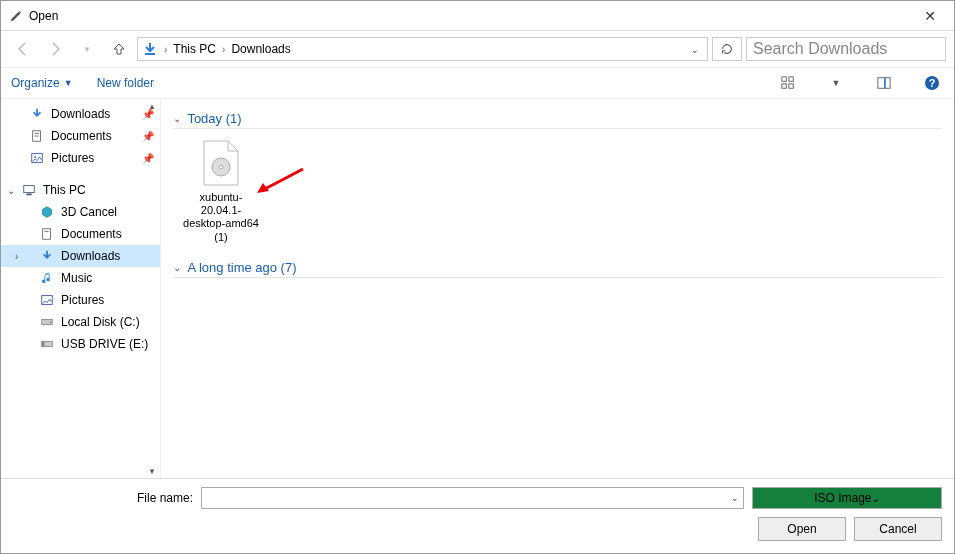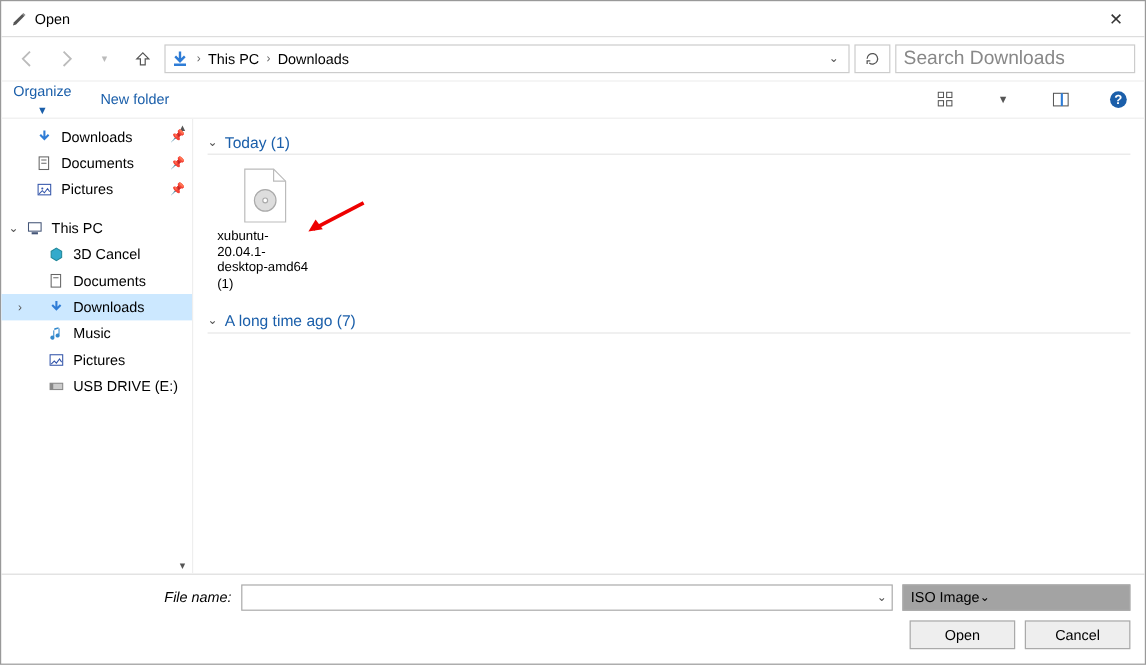--- a/index.html
+++ b/index.html
@@ -11,46 +11,46 @@
 .nav-btn { width: 28px; height: 24px; display: flex; align-items: center; justify-content: center; color: #999; }
 .nav-btn.active { color: #333; }
 .breadcrumb { flex: 1; height: 24px; border: 1px solid #ccc; display: flex; align-items: center; padding: 0 4px; gap: 4px; font-size: 12px; background: #fff; }
 .breadcrumb .chev { color: #666; font-size: 10px; padding: 0 2px; }
 .breadcrumb .dd { color: #555; margin-left: auto; padding-right: 4px; font-size: 10px; }
 .refresh-box { width: 30px; height: 24px; border: 1px solid #ccc; display: flex; align-items: center; justify-content: center; }
 .search-box { width: 200px; height: 24px; border: 1px solid #ccc; display: flex; align-items: center; padding: 0 6px; }
 .search-box input { flex: 1; border: none; outline: none; font-size: 16px; color: #404040; background: transparent; }
 .search-box input::placeholder { color: #888; }
 .toolbar { height: 32px; display: flex; align-items: center; padding: 0 10px; border-top: 1px solid #eee; border-bottom: 1px solid #eee; gap: 24px; }
-.toolbar .tbtn { font-size: 12px; color: #1b5faa; display: flex; align-items: center; gap: 4px; flex-direction: column; }
+.toolbar .tbtn { font-size: 12px; color: #1b5faa; display: flex; align-items: center; gap: 4px; }
 .toolbar .spacer { flex: 1; }
 .toolbar .rbtn { width: 24px; height: 22px; display: flex; align-items: center; justify-content: center; color:#555; }
 .body { flex: 1; display: flex; overflow: hidden; }
 .sidebar { width: 160px; border-right: 1px solid #eee; padding-top: 4px; position: relative; }
 .tree-item { display: flex; align-items: center; font-size: 12px; height: 22px; padding-left: 28px; gap: 6px; cursor: default; position: relative; }
 .tree-item.nested { padding-left: 38px; }
 .tree-item.selected { background: #cce8ff; }
 .tree-item .icon { width: 16px; height: 16px; display: flex; align-items: center; justify-content: center; }
 .pin { width: 10px; font-size: 10px; color: #6a6a6a; position: absolute; right: 8px; }
 .caret-sb { position: absolute; left: 14px; font-size: 10px; color: #555; }
 .scroll-hint { position: absolute; right: 1px; top: 0; width: 14px; height: 14px; display:flex; align-items:center; justify-content:center; font-size:9px; color:#555;}
 .scroll-hint.bottom { top: auto; bottom: 0; }
 .content { flex: 1; padding: 8px 12px; overflow: auto; }
 .group-header { display: flex; align-items: center; gap: 6px; font-size: 13px; color: #1b5faa; margin: 4px 0 6px 0; border-bottom: 1px solid #e6e6e6; padding-bottom: 2px; }
 .group-header .caret { font-size: 10px; color: #555; }
-.file-item { display: inline-block; width: 80px; text-align: left; font-size: 11px; vertical-align: top; margin: 4px 8px 12px 8px; position: relative; }
+.file-item { display: inline-block; width: 80px; text-align: center; font-size: 11px; vertical-align: top; margin: 4px 8px 12px 8px; position: relative; }
 .file-item .fic { width: 48px; height: 48px; margin: 0 auto 4px auto; display: flex; align-items: center; justify-content: center; }
 .file-item .flabel { word-wrap: break-word; line-height: 1.2; }
 .arrow-annotation { position: absolute; top: 28px; left: 74px; }
 .footer { border-top: 1px solid #ddd; padding: 8px 12px 12px 12px; }
 .row1 { display: flex; align-items: center; gap: 8px; margin-bottom: 8px; }
-.row1 .lbl { font-size: 12px; width: 180px; text-align: right; font-style: italic; }
+.row1 .lbl { font-size: 12px; width: 180px; text-align: right; }
 .filename-input { flex: 1; height: 22px; border: 1px solid #aaa; background: #fff; position: relative; }
 .filename-input .dd { position: absolute; right: 4px; top: 4px; font-size: 10px; color: #555; }
-.filetype-select { width: 190px; height: 22px; border: 1px solid #aaa; background: #a3a3a3; font-size: 12px; padding: 0 6px; display: flex; align-items: center; justify-content: flex-start; }
+.filetype-select { width: 190px; height: 22px; border: 1px solid #aaa; background: #15803d; font-size: 12px; padding: 0 6px; display: flex; align-items: center; justify-content: center; }
 .row2 { display: flex; justify-content: flex-end; gap: 8px; }
 .btn { width: 88px; height: 24px; border: 1px solid #aaa; background: #eee; font-size: 12px; display: flex; align-items: center; justify-content: center; }
 svg { display: block; }
 </style>
 </head>
 <body>
 
 <div class="titlebar">
   <span>
     <svg width="14" height="14" viewBox="0 0 16 16">
@@ -224,20 +224,29 @@
             <rect x="2" y="3" width="12" height="10" fill="none" stroke="#35a"></rect>
             <path d="M3 12l3-3 2 2 3-4 2 3" stroke="#35a" fill="none"></path>
           </svg>
         </span>
       <span>Pictures</span>
     </div>
     <div class="tree-item nested">
       <span class="icon">
           <svg width="14" height="14" viewBox="0 0 16 16">
             <rect x="2" y="5" width="12" height="6" fill="#ccc" stroke="#888"></rect>
+            <circle cx="12" cy="8" r="1" fill="#5a5"></circle>
+          </svg>
+        </span>
+      <span>Local Disk (C:)</span>
+    </div>
+    <div class="tree-item nested">
+      <span class="icon">
+          <svg width="14" height="14" viewBox="0 0 16 16">
+            <rect x="2" y="5" width="12" height="6" fill="#ccc" stroke="#888"></rect>
             <rect x="2" y="5" width="3" height="6" fill="#888"></rect>
           </svg>
         </span>
       <span>USB DRIVE (E:)</span>
     </div>
     <div class="scroll-hint bottom">▾</div>
   </div>
 
   <div class="content">
     <div class="group-header">

